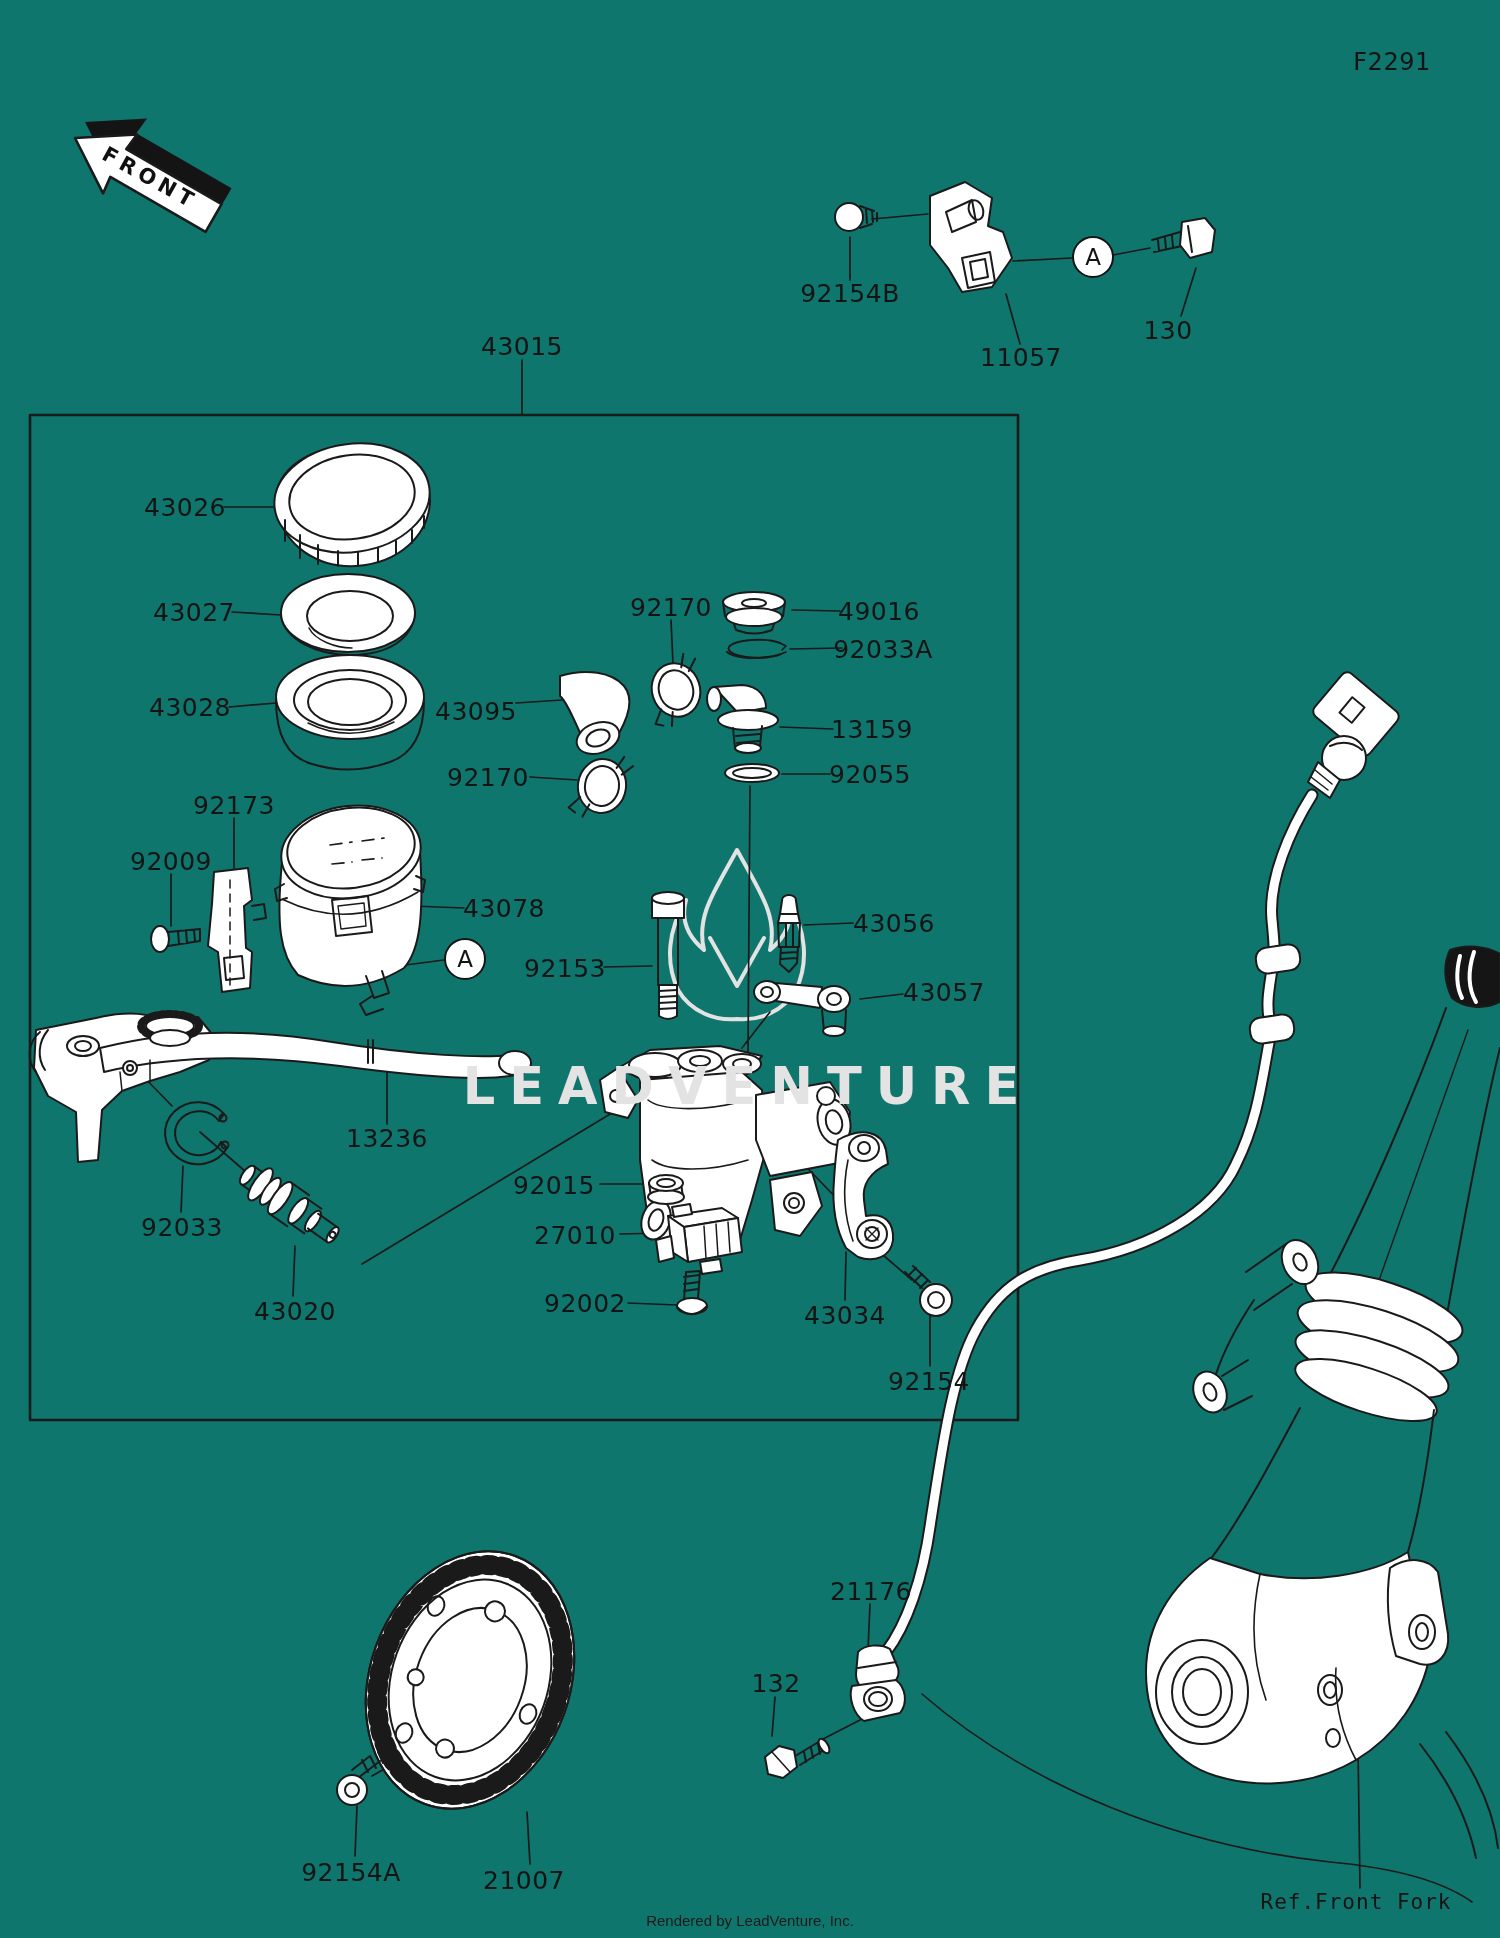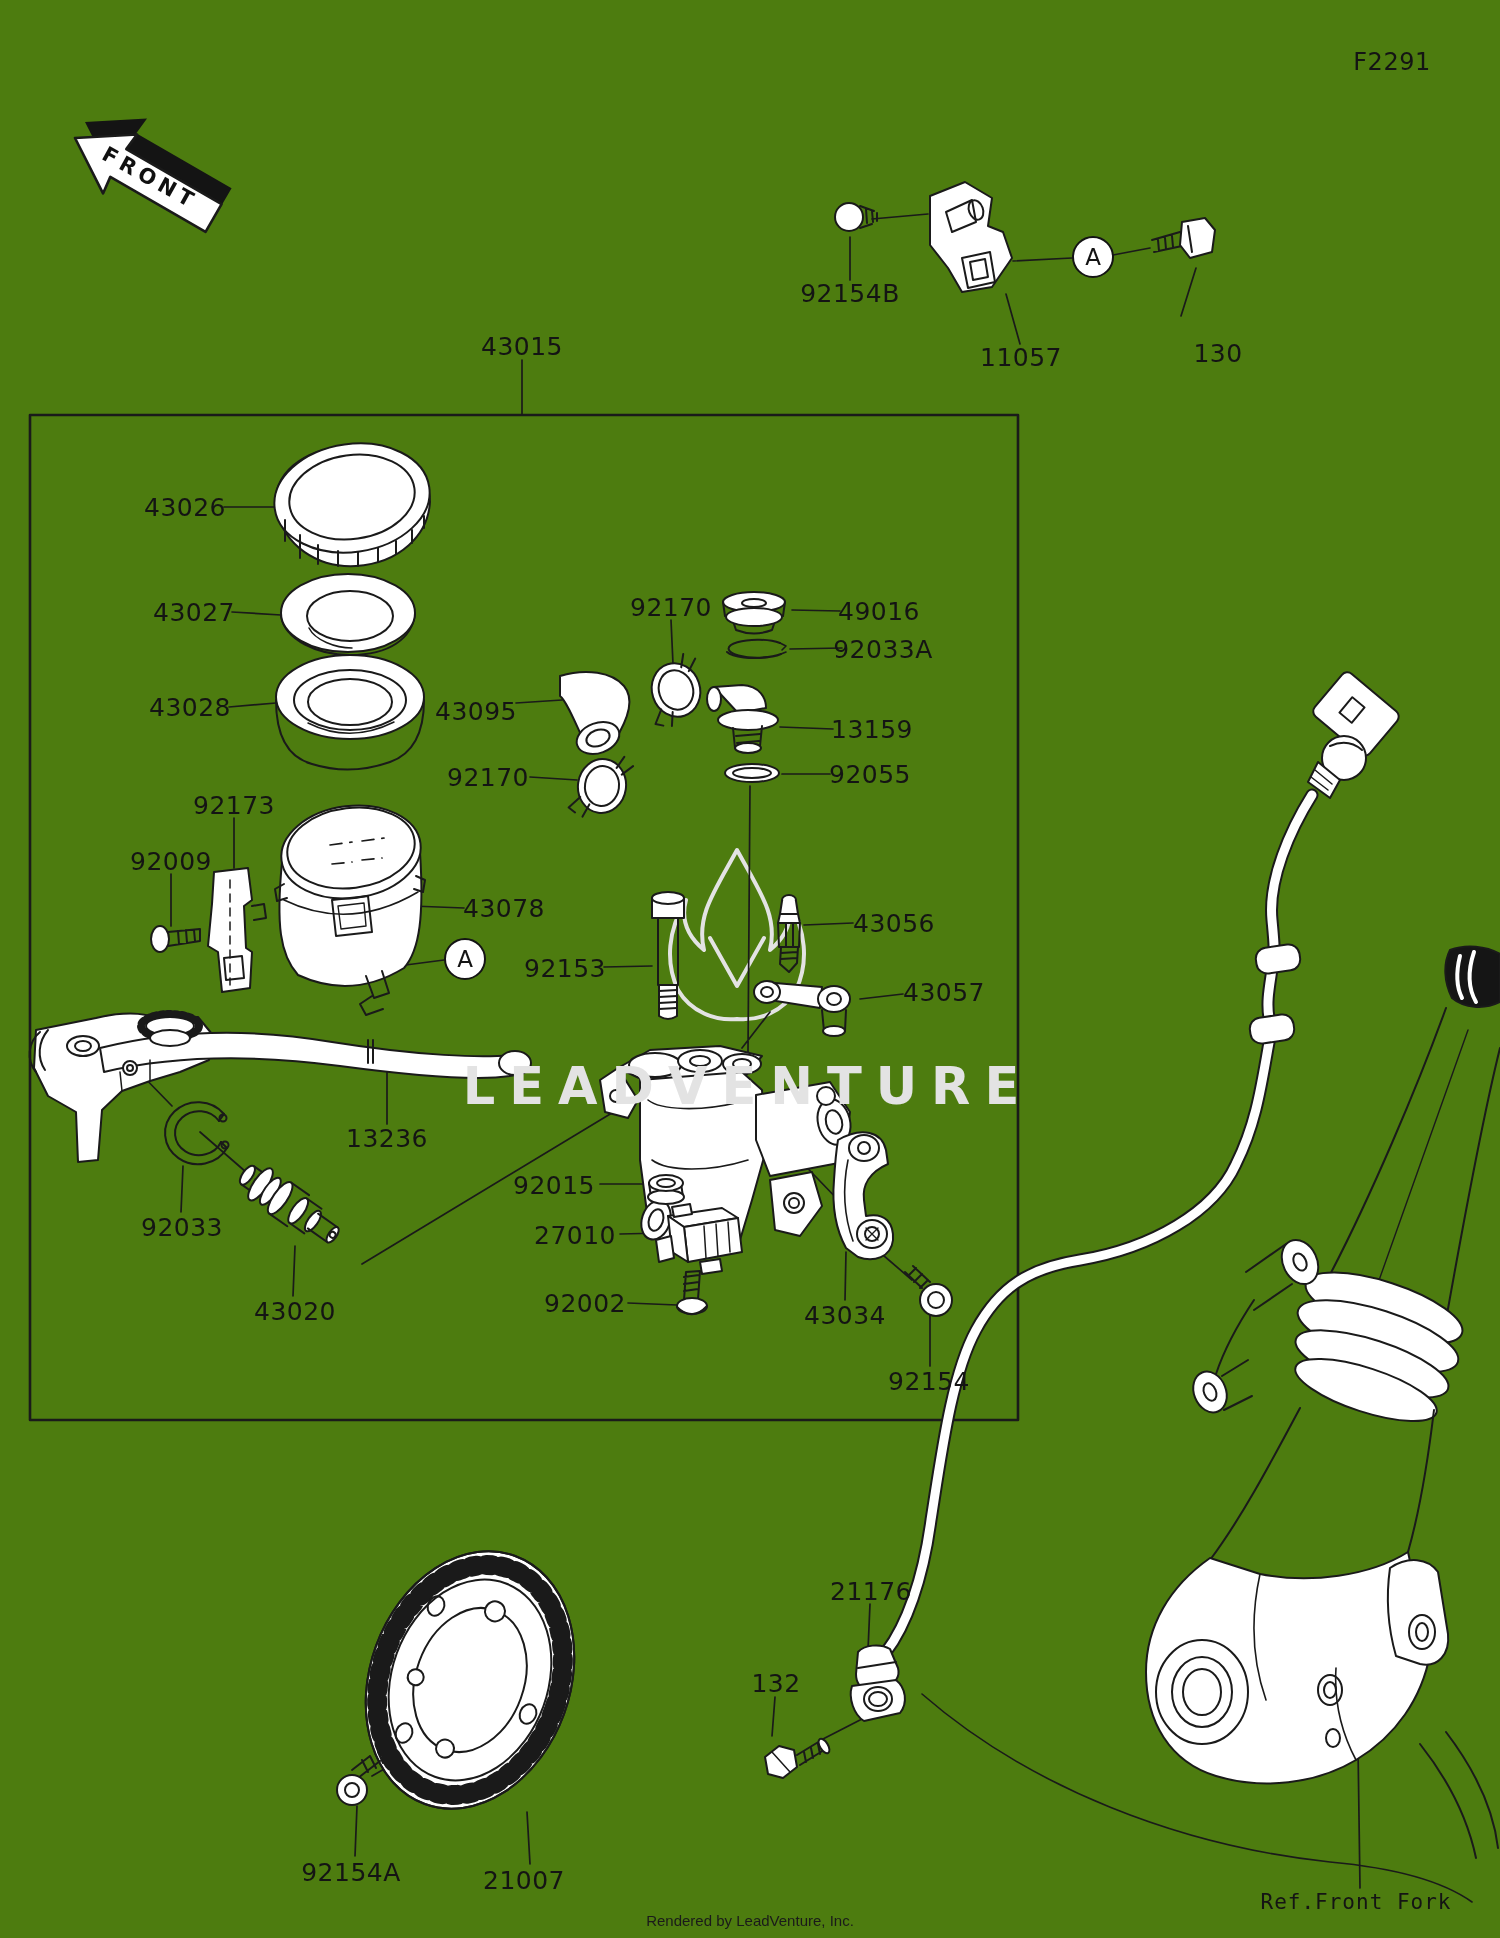--- a/index.html
+++ b/index.html
@@ -1,16 +1,16 @@
 <!DOCTYPE html>
 <html><head>
 <meta charset="utf-8">
 <style>
   html,body{margin:0;padding:0;background:#ffffff;}
-  #page{position:relative;width:1500px;height:1938px;background:#4d7c0f;overflow:hidden;
+  #page{position:relative;width:1500px;height:1938px;background:#0f766e;overflow:hidden;
         font-family:"DejaVu Sans",sans-serif;color:#111;}
   #art{position:absolute;left:0;top:0;}
   .plabel{position:absolute;transform:translate(-50%,-50%);font-size:25px;line-height:1;
           color:#141414;white-space:nowrap;letter-spacing:.5px;}
   .figcode{font-size:24px;}
   .amark{position:absolute;width:38px;height:38px;border:2px solid #141414;border-radius:50%;
          transform:translate(-50%,-50%);display:flex;align-items:center;justify-content:center;
          font-size:23px;color:#141414;background:#fff;}
   .front-word{position:absolute;transform:translate(-50%,-50%) rotate(29deg);
           font-size:21px;font-weight:bold;letter-spacing:5px;color:#101010;}
@@ -371,21 +371,21 @@
   </g>
 </svg>
 
 <div class="plabel figcode" style="left:1392px;top:62px;">F2291</div>
 <div class="front-word" style="left:150px;top:178px;">FRONT</div>
 <div class="watermark" style="left:748px;top:1086px;">LEADVENTURE</div>
 
 <div class="plabel" style="left:522px;top:346px;">43015</div>
 <div class="plabel" style="left:850px;top:293px;">92154B</div>
 <div class="plabel" style="left:1021px;top:357px;">11057</div>
-<div class="plabel" style="left:1218px;top:330px;margin-top:23px;">130</div>
+<div class="plabel" style="left:1168px;top:330px;">130</div>
 <div class="amark" style="left:1093px;top:257px;">A</div>
 <div class="plabel" style="left:185px;top:507px;">43026</div>
 <div class="plabel" style="left:194px;top:612px;">43027</div>
 <div class="plabel" style="left:190px;top:707px;">43028</div>
 <div class="plabel" style="left:476px;top:703px;margin-top:8px;">43095</div>
 <div class="plabel" style="left:671px;top:607px;">92170</div>
 <div class="plabel" style="left:879px;top:611px;">49016</div>
 <div class="plabel" style="left:883px;top:649px;">92033A</div>
 <div class="plabel" style="left:872px;top:729px;">13159</div>
 <div class="plabel" style="left:870px;top:774px;">92055</div>

